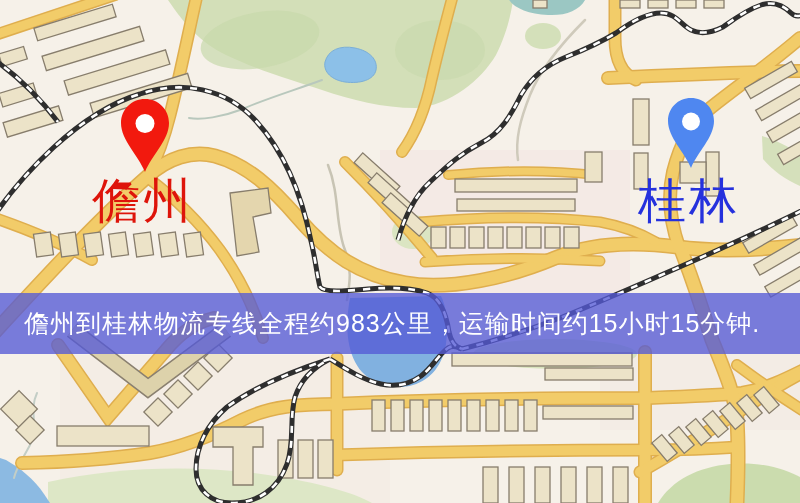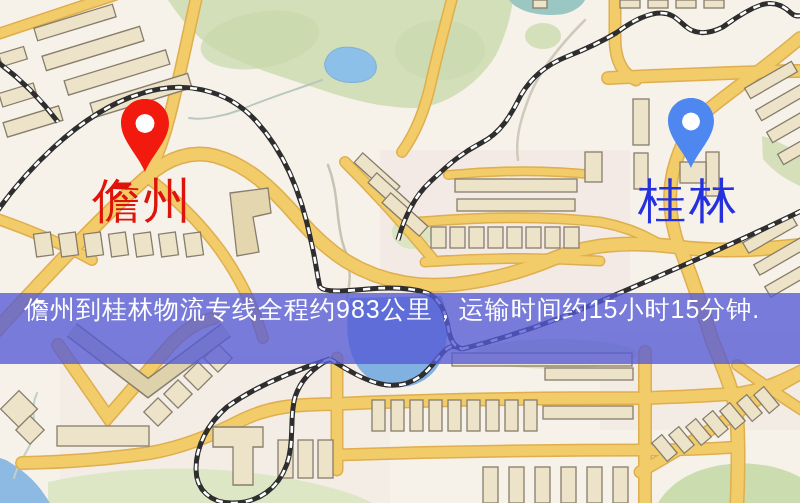--- a/index.html
+++ b/index.html
@@ -8,22 +8,22 @@
     background:#f6f1e9;font-family:"Liberation Sans",sans-serif;
   }
   .map-svg{position:absolute;left:0;top:0;}
   .city-label{
     position:absolute;font-weight:normal;font-size:48px;line-height:1;
     letter-spacing:3px;white-space:nowrap;
   }
   .city-label.origin{left:92px;top:177px;color:#de140a;}
   .city-label.dest{left:638px;top:177px;color:#2531dd;}
   .banner{
-    position:absolute;left:0;top:293px;width:100%;height:71px;
-    background:rgba(84,90,214,0.78);display:flex;
+    position:absolute;left:0;top:293px;width:100%;height:61px;
+    background:rgba(84,90,214,0.78);display:flex;align-items:center;
   }
   .banner span{
     color:#ffffff;font-size:25px;padding-left:24px;letter-spacing:1px;
     white-space:nowrap;font-weight:normal;
   }
 </style>
 </head>
 <body>
 
 <div class="screen">

